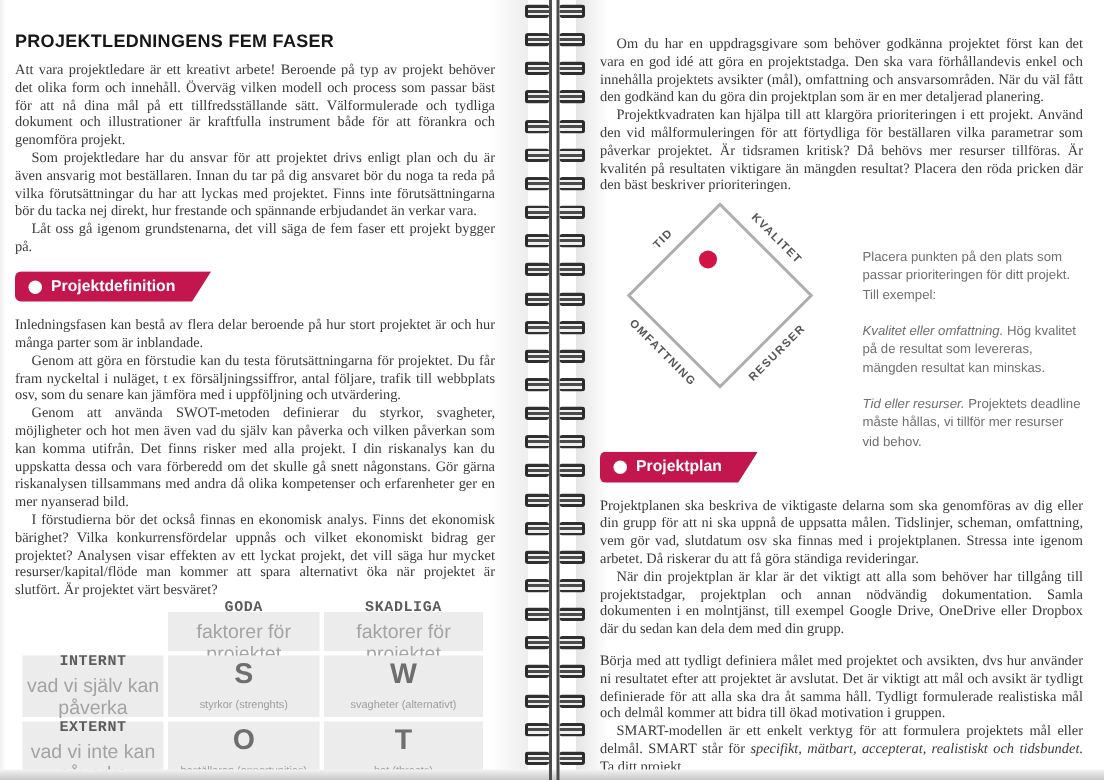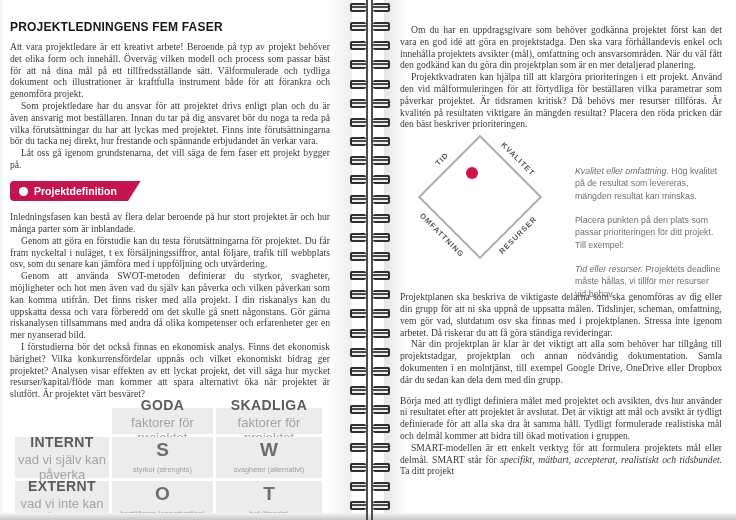--- a/index.html
+++ b/index.html
@@ -31,21 +31,21 @@
     background:var(--accent,#c3164e);color:#fff;font-family:"Liberation Sans",sans-serif;
     font-weight:bold;font-size:10.5px;line-height:1;padding:5px 24px 5px 9px;
     border-radius:4px 0 0 4px;
     clip-path:polygon(0 0,100% 0,calc(100% - 13px) 100%,0 100%);}
   .badge .dot{width:9px;height:9px;border-radius:50%;background:#fff;flex:0 0 auto;}
   
   .swot{display:grid;grid-template-columns:94px 101px 106px;grid-template-rows:26px 41px 41px;
     gap:3px;margin:8px 0 0 5px;font-family:"Liberation Sans",sans-serif;}
   .swot .cell{background:#ececec;display:flex;flex-direction:column;align-items:center;justify-content:center;text-align:center;}
   .swot .cell.empty{background:transparent;}
-  .swot .t1{font-size:14px;font-weight:bold;color:#5c5c5c;letter-spacing:.4px;}
+  .swot .t1{font-size:10px;font-weight:bold;color:#5c5c5c;letter-spacing:.4px;font-family:Liberation Mono, monospace;}
   .swot .t2{font-size:13px;color:#a3a3a3;margin-top:2px;}
   .swot .letter{font-size:19px;font-weight:bold;color:#6e6e6e;line-height:18px;}
   .swot .lab{font-size:7.3px;color:#9d9d9d;margin-top:6px;}
   
   .figure{position:relative;height:156px;margin:5px 0 0 0;}
   .diamond-wrap{position:absolute;left:18px;top:0;width:124px;height:124px;}
   .diamond{position:absolute;left:18px;top:18px;width:88px;height:88px;
     border:2px solid #aeaeae;box-sizing:border-box;transform:rotate(45deg);background:#fff;}
   .dlabel{position:absolute;font-family:"Liberation Sans",sans-serif;font-weight:bold;
     font-size:7.5px;letter-spacing:1px;color:#555;white-space:nowrap;}
@@ -133,26 +133,30 @@
     <div class="figure">
       <div class="diamond-wrap">
         <div class="diamond"></div>
         <span class="dlabel tl">TID</span>
         <span class="dlabel tr">KVALITET</span>
         <span class="dlabel bl">OMFATTNING</span>
         <span class="dlabel br">RESURSER</span>
         <span class="reddot"></span>
       </div>
       <div class="fig-notes">
+        <p><span>Placera punkten på den plats som passar prioriteringen för ditt projekt. Till exempel:</span></p>
         <p><span class="italic">Kvalitet eller omfattning.</span><span> Hög kvalitet på de resultat som levereras, mängden resultat kan minskas.</span></p>
-        <p><span>Placera punkten på den plats som passar prioriteringen för ditt projekt. Till exempel:</span></p>
         <p><span class="italic">Tid eller resurser.</span><span> Projektets deadline måste hållas, vi tillför mer resurser vid behov.</span></p>
       </div>
     </div>
 
+    <div class="badge">
+      <span class="dot"></span>
+      <span>Projektplan</span>
+    </div>
 
     <p class="body">Projektplanen ska beskriva de viktigaste delarna som ska genomföras av dig eller din grupp för att ni ska uppnå de uppsatta målen. Tidslinjer, scheman, omfattning, vem gör vad, slutdatum osv ska finnas med i projektplanen. Stressa inte igenom arbetet. Då riskerar du att få göra ständiga revideringar.</p>
     <p class="body indent">När din projektplan är klar är det viktigt att alla som behöver har tillgång till projektstadgar, projektplan och annan nödvändig dokumentation. Samla dokumenten i en molntjänst, till exempel Google Drive, OneDrive eller Dropbox där du sedan kan dela dem med din grupp.</p>
     <div class="gap"></div>
     <p class="body">Börja med att tydligt definiera målet med projektet och avsikten, dvs hur använder ni resultatet efter att projektet är avslutat. Det är viktigt att mål och avsikt är tydligt definierade för att alla ska dra åt samma håll. Tydligt formulerade realistiska mål och delmål kommer att bidra till ökad motivation i gruppen.</p>
     <p class="body indent"><span>SMART-modellen är ett enkelt verktyg för att formulera projektets mål eller delmål. SMART står för </span><span class="italic">specifikt, mätbart, accepterat, realistiskt och tidsbundet.</span><span> Ta ditt projekt</span></p>
   </div>
 
   <div class="binding">
     <div class="rails"></div>

